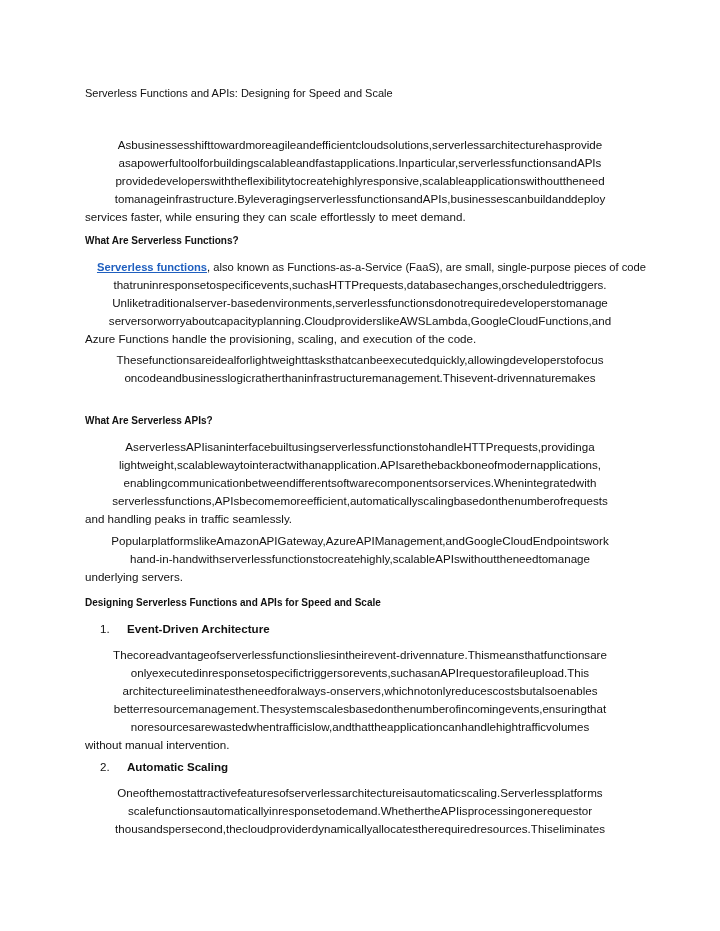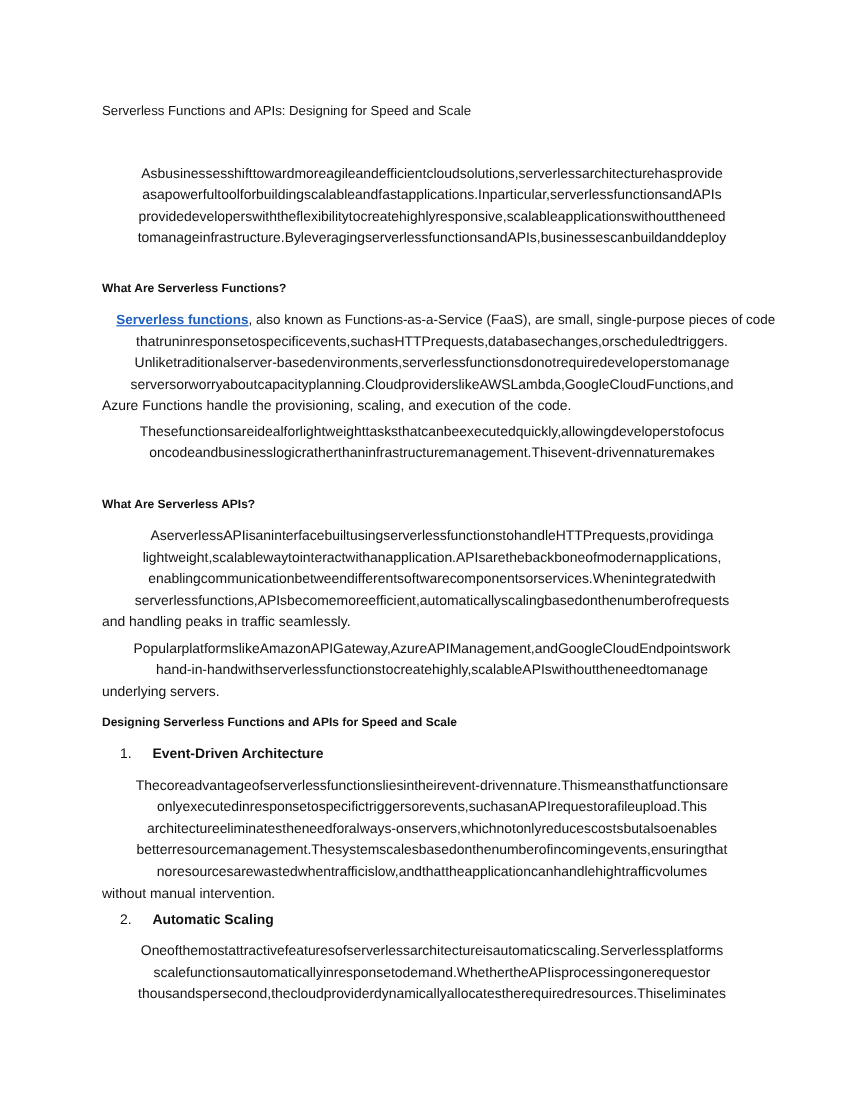--- a/index.html
+++ b/index.html
@@ -83,20 +83,21 @@
         <span>serverless</span>
         <span>functions</span>
         <span>and</span>
         <span>APIs,</span>
         <span>businesses</span>
         <span>can</span>
         <span>build</span>
         <span>and</span>
         <span>deploy</span>
       </div>
+    <div class="jline last">services faster, while ensuring they can scale effortlessly to meet demand.</div>
   </div>
 
   <div class="heading" style="top:233px;">What Are Serverless Functions?</div>
 
   <div class="block" style="top:258px;">
     <div class="jline" style="font-size: 11.2px;">
       <span style="white-space:nowrap;margin-left:23px;"><a class="link" href="#" style="color: rgb(31, 95, 191);">Serverless functions</a><span>, also known as Functions-as-a-Service (FaaS), are small, single-purpose pieces of code</span></span>
     </div>
     <div class="jline">
         <span>that</span>

